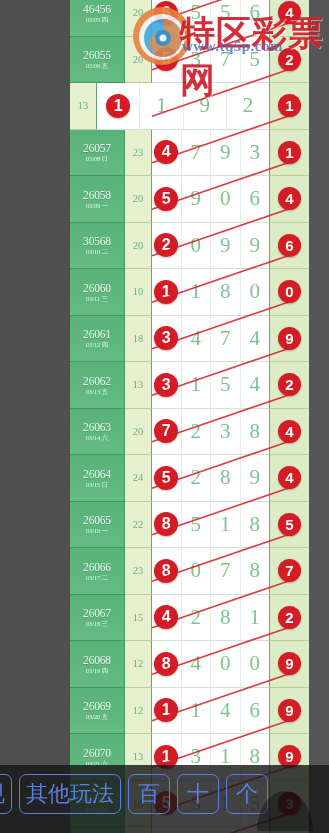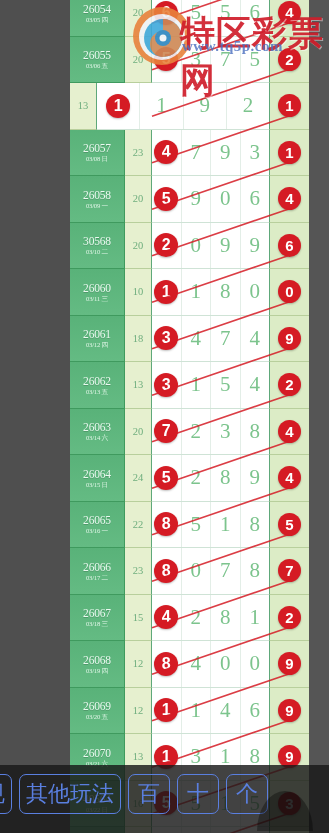--- a/index.html
+++ b/index.html
@@ -138,21 +138,21 @@
 
 <div id="screen">
 
   <div class="gutter-left"></div>
   <div class="gutter-right"></div>
 
   <div class="table-wrap">
     <div class="grid" id="grid" style="margin-top: -10px;">
         <div class="row">
           <div class="cell-issue">
-            <div class="issue-no">26054</div>
+            <div class="issue-no">46456</div>
             <div class="issue-date">03/05 四</div>
           </div>
           <div class="cell-sum">20</div>
           <div class="cell-digits">
             <div class="dig hit">
               <div class="ball">6</div>
             </div>
             <div class="dig">5</div>
             <div class="dig">5</div>
             <div class="dig">6</div>

